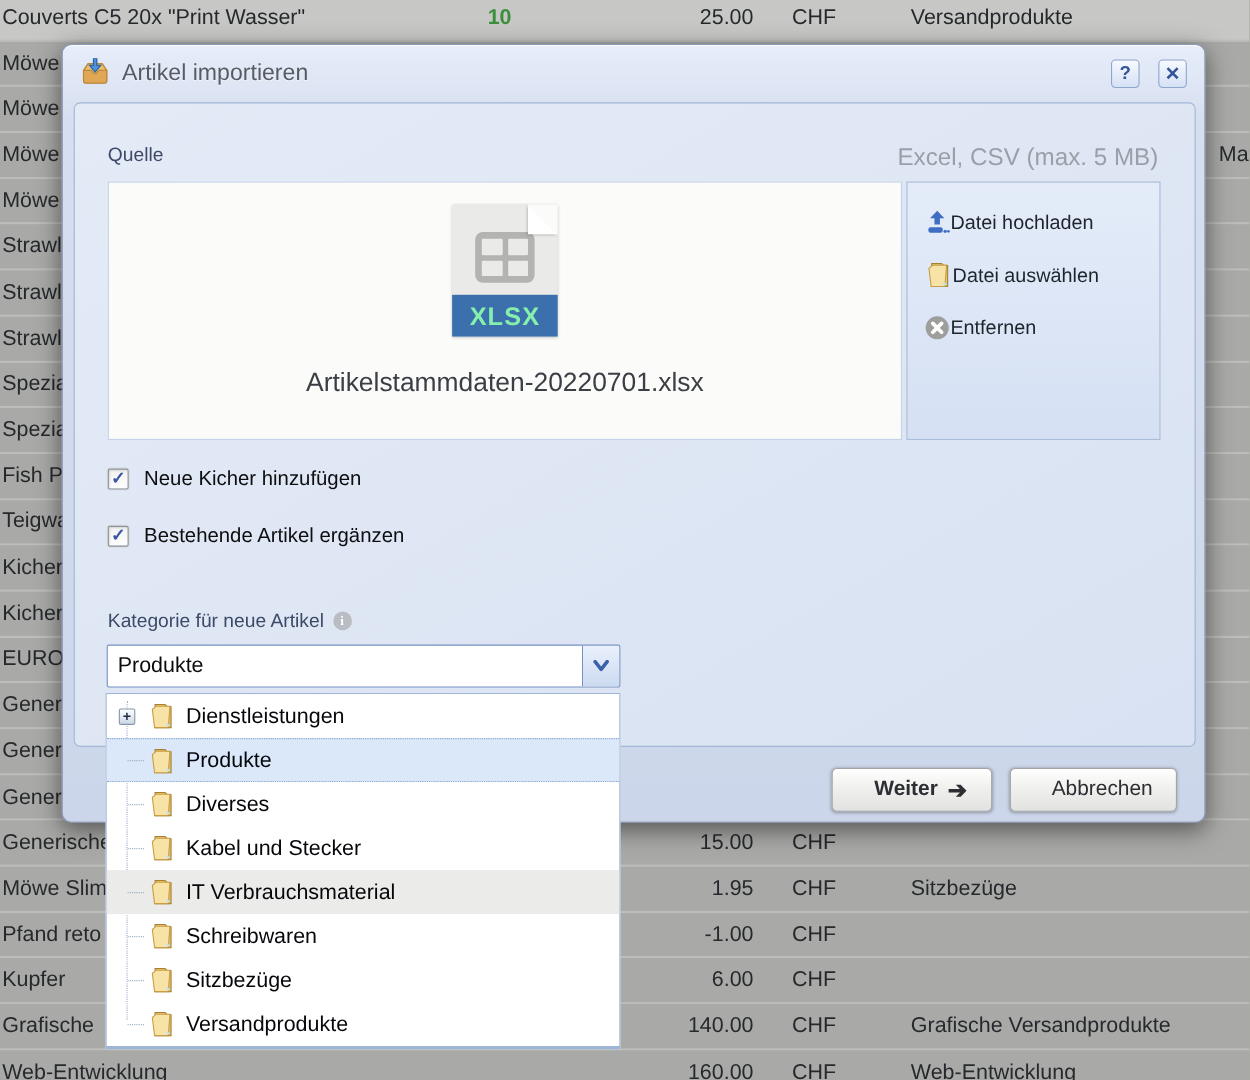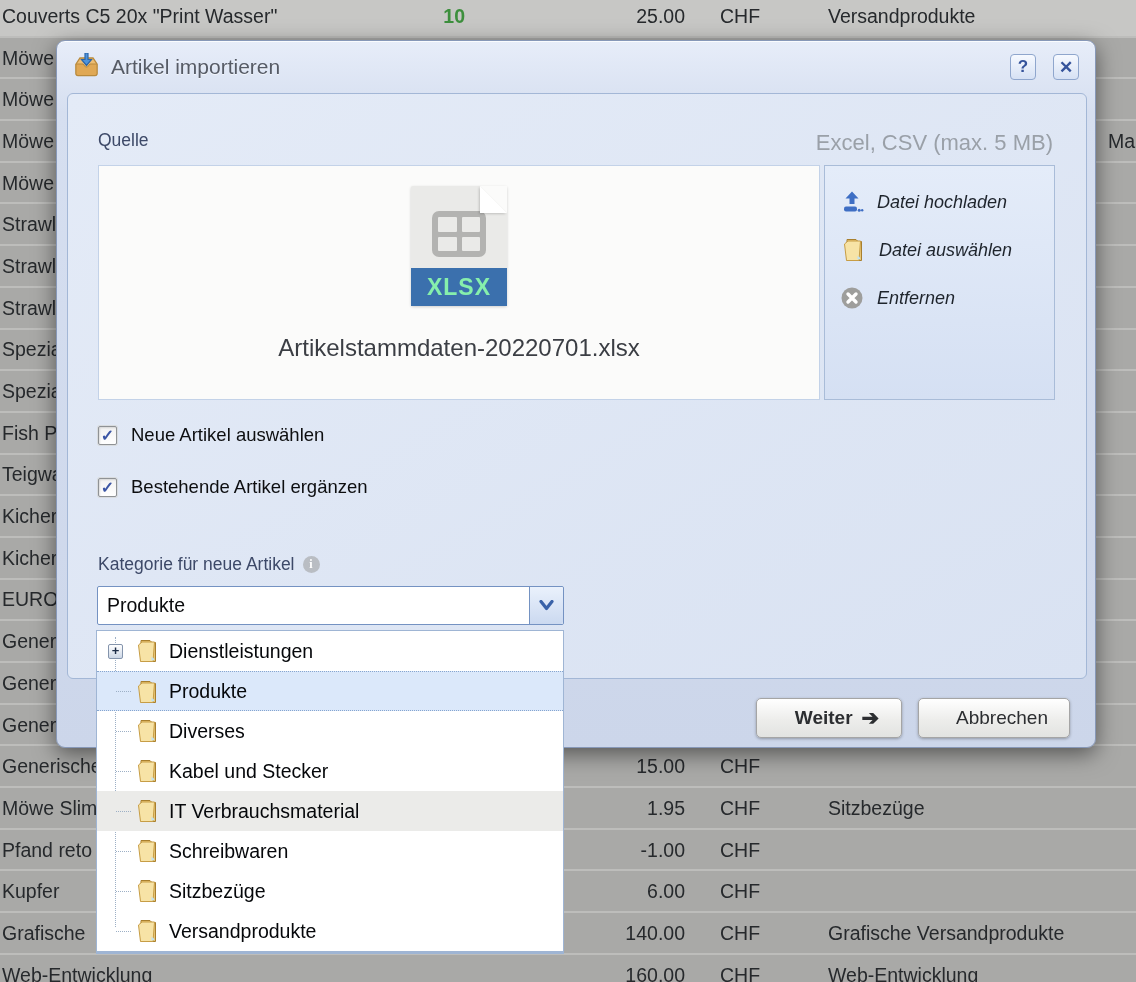--- a/index.html
+++ b/index.html
@@ -34,21 +34,21 @@
   .panel { position:absolute; left:10px; top:52px; width:1020px; height:586px;
     background:linear-gradient(150deg,#e4ebf7,#d9e2f2); border:1px solid #a3b7d6; border-radius:6px; }
 
   .lbl-quelle { position:absolute; left:30px; top:36px; font-size:17.5px; color:#3d4968; }
   .hint { position:absolute; right:33px; top:36px; font-size:22px; color:#9aa0a8; }
 
   .filewrap { position:absolute; left:30px; top:71px; width:957px; height:235px; display:flex; }
   .filebox { width:722px; height:100%; background:#fbfbfa; border:1px solid #c3d2e8; position:relative; }
   .sidepanel { width:231px; height:100%; margin-left:4px; border:1px solid #a9bcd8;
     background:linear-gradient(180deg,#e4ecf9,#d5e0f3); padding:12px 0 0 15px; }
-  .action { display:flex; align-items:center; gap:13px; height:48px; cursor:pointer;font-style:italic; }
+  .action { display:flex; align-items:center; height:48px; cursor:pointer; }
   .action .lab { font-size:18px; color:#1e242c; }
   .action svg { display:block; }
 
   
   .page { position:absolute; left:50%; top:20px; transform:translateX(-50%); width:96px; height:120px;
     background:#eaeae8; border-radius:2px; box-shadow:0 1px 3px rgba(0,0,0,.18); }
   .page .cut  { position:absolute; top:0; right:0; width:0; height:0; border-top:27px solid #fbfbfa; border-left:27px solid transparent; }
   .page .flap { position:absolute; top:0; right:0; width:0; height:0; border-bottom:27px solid #fff; border-right:27px solid transparent; filter:drop-shadow(-1px 1px 1px rgba(0,0,0,.18)); }
   .grid { position:absolute; left:50%; top:25px; transform:translateX(-50%); width:54px; height:46px;
     background:#b3b3b1; border-radius:7px; padding:6px; display:grid; grid-template:1fr 1fr / 1fr 1fr; gap:5px; }
@@ -261,21 +261,21 @@
                 <path d="M8 8 L16 16 M16 8 L8 16" stroke="#fff" stroke-width="3.4" stroke-linecap="round"></path>
               </svg>
             </span>
             <span class="lab">Entfernen</span>
           </div>
         </div>
     </div>
 
     <div class="opt o1 checked">
       <span class="cb">✓</span>
-      <span class="lab">Neue Artikel auswählen</span>
+      <span class="lab">Neue Kicher hinzufügen</span>
     </div>
     <div class="opt o2 checked">
       <span class="cb">✓</span>
       <span class="lab">Bestehende Artikel ergänzen</span>
     </div>
 
     <div class="lbl-cat">
       <span>Kategorie für neue Artikel</span>
       <span class="info">i</span>
     </div>

